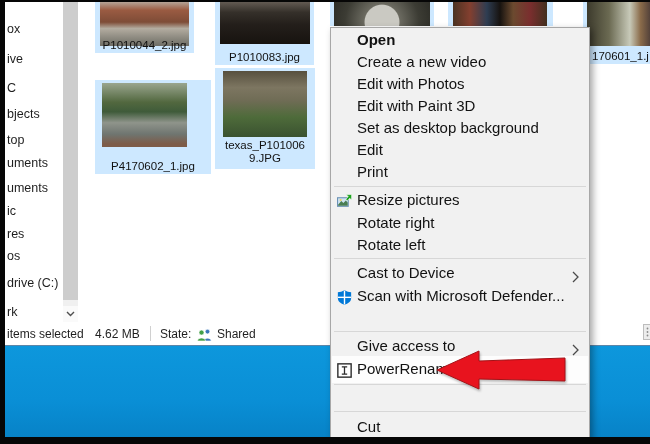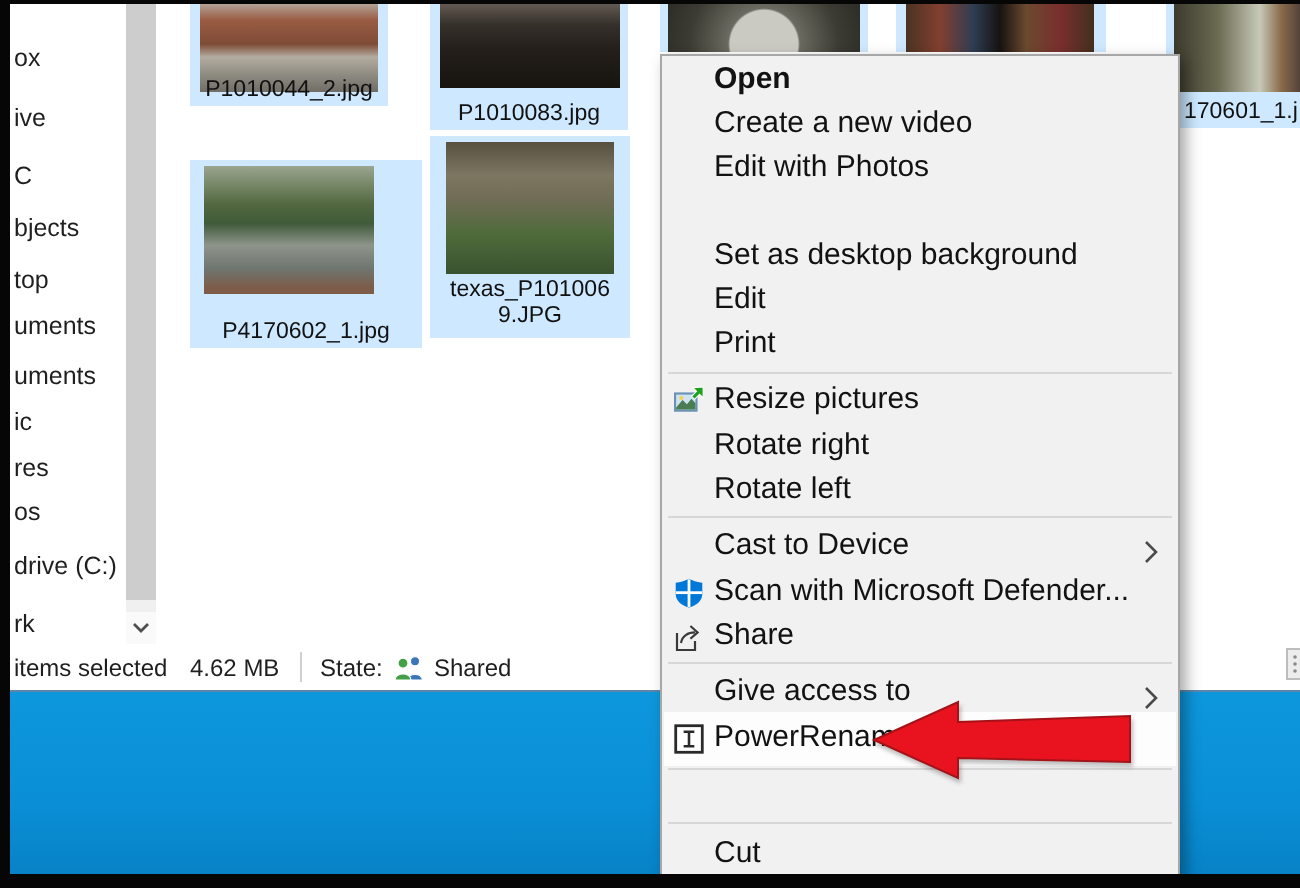--- a/index.html
+++ b/index.html
@@ -160,20 +160,21 @@
     </div>
 
   </div>
 
   <div class="menu">
     <div class="hirow"></div>
 
     <div class="mi" style="top:1px"><span class="bold">Open</span></div>
     <div class="mi" style="top:23px"><span>Create a new video</span></div>
     <div class="mi" style="top:45px"><span>Edit with Photos</span></div>
+    <div class="mi" style="top:67px"><span>Edit with Paint 3D</span></div>
     <div class="mi" style="top:89px"><span>Set as desktop background</span></div>
     <div class="mi" style="top:111px"><span>Edit</span></div>
     <div class="mi" style="top:133px"><span>Print</span></div>
 
     <div class="msep" style="top:158px"></div>
 
     <div class="mi" style="top:161px">
       <span class="mi-icon">
         <svg width="15" height="15" viewBox="0 0 14 14">
           <rect x="0.5" y="3.5" width="10" height="8" fill="#cfe3f3" stroke="#6b92b5"></rect>
@@ -200,30 +201,20 @@
     <div class="mi" style="top:257px">
       <span class="mi-icon">
         <svg width="15" height="15" viewBox="0 0 14 14">
           <path d="M7 0.3 C9 1.4 11.3 2 13.2 2.2 L13.2 7.5 C13.2 10.8 10.4 12.9 7 13.8 C3.6 12.9 0.8 10.8 0.8 7.5 L0.8 2.2 C2.7 2 5 1.4 7 0.3 Z" fill="#0078d7"></path>
           <rect x="6.35" y="0.6" width="1.3" height="12.9" fill="#fff"></rect>
           <rect x="0.9" y="6.2" width="12.2" height="1.3" fill="#fff"></rect>
         </svg>
       </span>
       <span>Scan with Microsoft Defender...</span>
     </div>
-    <div class="mi" style="top:279px">
-      <span class="mi-icon">
-        <svg width="15" height="14" viewBox="0 0 15 14" fill="none" stroke="#3a3a3a" stroke-width="1.1">
-          <path d="M1.5 4.5 V13 H10.5 V8.5"></path>
-          <path d="M3.5 9.5 C4 6 7 4.2 10.5 4.2"></path>
-          <polyline points="8.2,1 11.8,4.2 8.2,7.4"></polyline>
-        </svg>
-      </span>
-      <span>Share</span>
-    </div>
 
     <div class="msep" style="top:303px"></div>
 
     <div class="mi" style="top:307px">
       <span>Give access to</span>
       <span class="mi-chev">
         <svg width="7" height="12" viewBox="0 0 7 12" fill="none" stroke="#4a4a4a" stroke-width="1.3">
             <polyline points="1,1 6,6 1,11"></polyline>
           </svg>
       </span>

